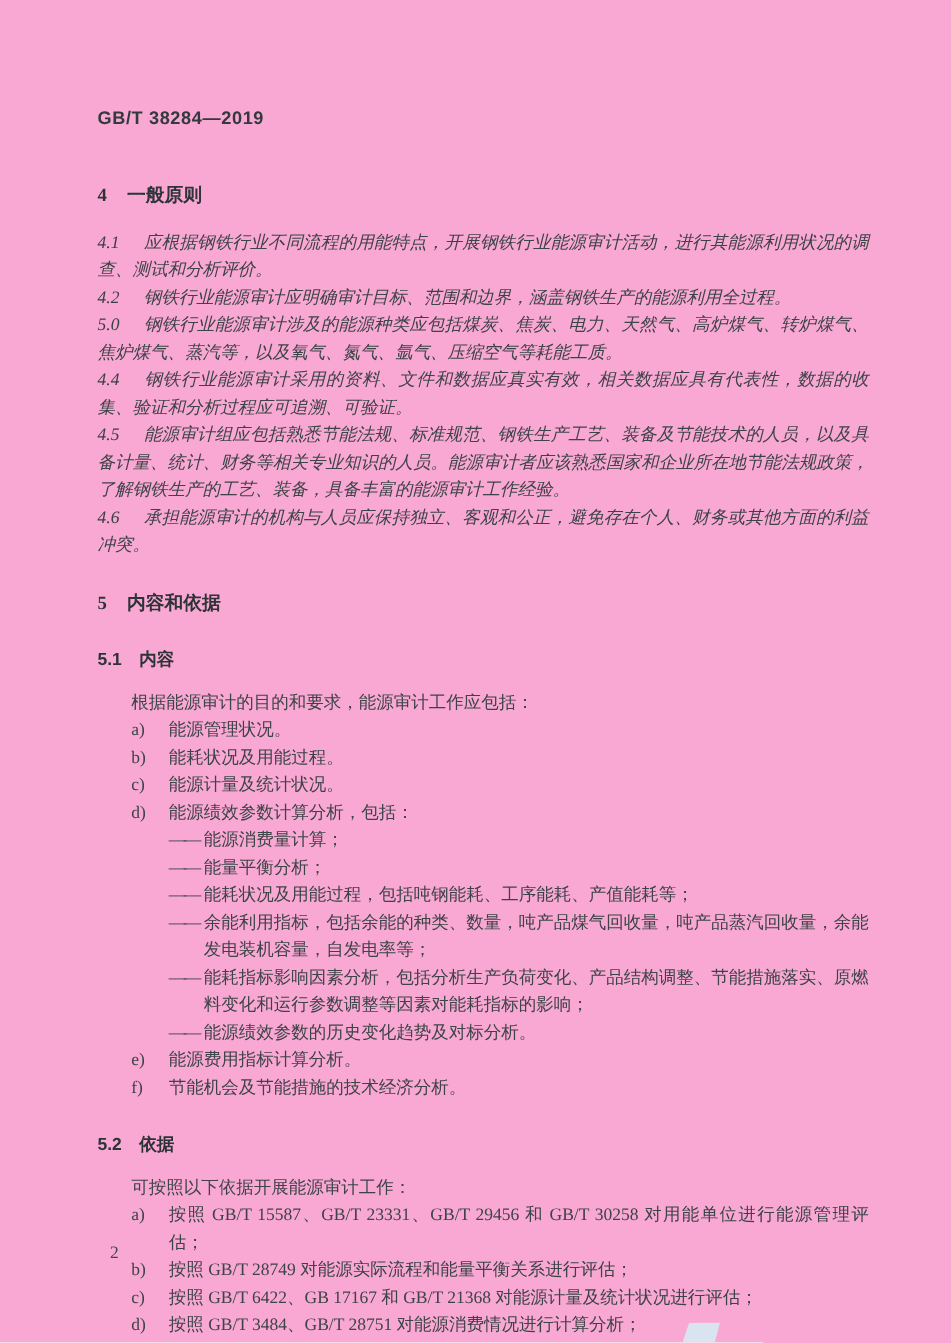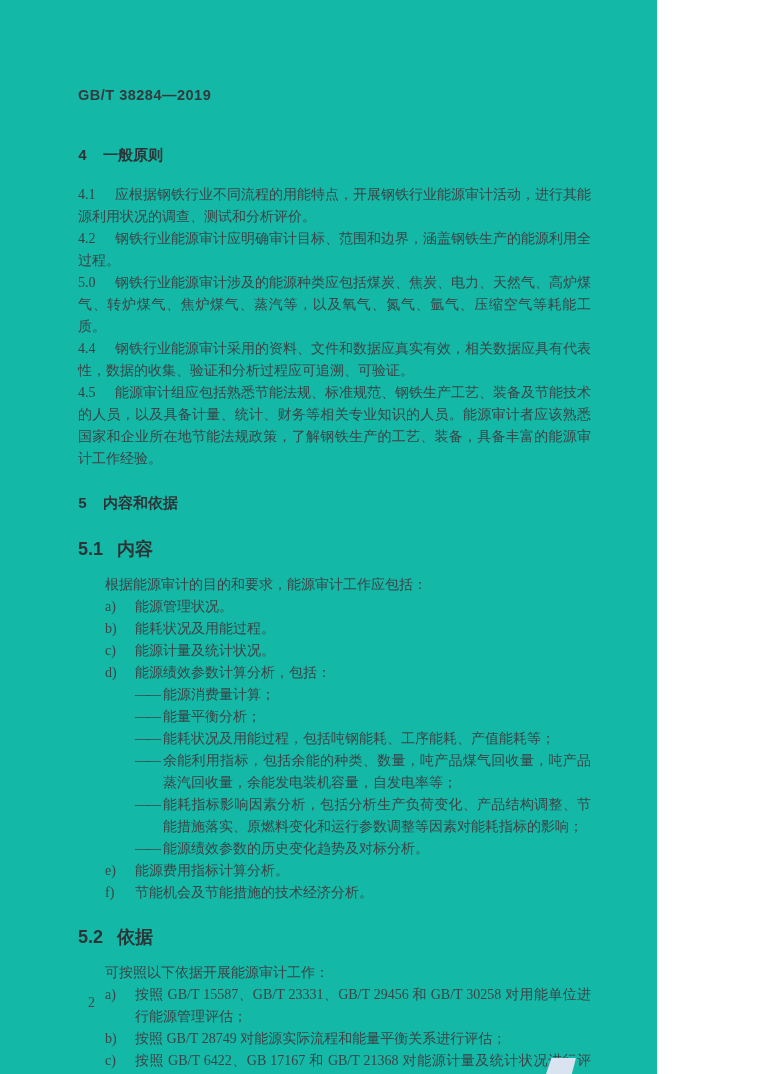--- a/index.html
+++ b/index.html
@@ -2,61 +2,62 @@
 <html><head>
 <meta charset="utf-8">
 <style>
   html, body {
     margin: 0;
     padding: 0;
     background: #ffffff;
   }
   .page {
     position: relative;
-    width: 657px;
+    width: 761px;
     height: 1074px;
-    background: #14b8a6;
+    background: #f9a8d4;
     overflow: hidden;
     font-family: "Liberation Serif", "DejaVu Serif", serif;
     color: #3d4347;
     font-size: 14px;
     line-height: 22px;
   }
   .content {
     padding: 84px 66px 0 78px;
   }
   .std-code {
     font-family: "Liberation Sans", "DejaVu Sans", sans-serif;
     font-weight: bold;
     font-size: 14.5px;
     letter-spacing: 0.5px;
     color: #33393c;
     margin: 0 0 40px 0;
   }
   .sec-heading {
-    font-family: Liberation Mono, monospace;
+    font-family: Liberation Serif, serif;
     font-weight: bold;
     font-size: 15px;
     color: #2d3336;
     margin: 0 0 16px 0;
     line-height: 22px;
   }
   .sec-heading .sec-num { margin-right: 16px; }
   .sub-heading {
     font-family: "Liberation Sans", "DejaVu Sans", sans-serif;
     font-weight: bold;
-    font-size: 18px;
+    font-size: 14px;
     color: #2d3336;
     margin: 22px 0 14px 0;
     line-height: 22px;
   }
   .sub-heading .sec-num { margin-right: 14px; }
   .clause {
     margin: 0;
     text-align: justify;
+    font-style: italic;
   }
   .clause-num {
     display: inline-block;
     min-width: 24px;
     margin-right: 13px;
     color: #3a4043;
   }
   .intro-line {
     margin: 0 0 0 27px;
   }
@@ -117,20 +118,21 @@
 
     <p class="std-code">GB/T 38284—2019</p>
 
     <h2 class="sec-heading"><span class="sec-num">4</span><span>一般原则</span></h2>
 
     <p class="clause"><span class="clause-num">4.1</span><span class="clause-text">应根据钢铁行业不同流程的用能特点，开展钢铁行业能源审计活动，进行其能源利用状况的调查、测试和分析评价。</span></p>
     <p class="clause"><span class="clause-num">4.2</span><span class="clause-text">钢铁行业能源审计应明确审计目标、范围和边界，涵盖钢铁生产的能源利用全过程。</span></p>
     <p class="clause"><span class="clause-num">5.0</span><span class="clause-text">钢铁行业能源审计涉及的能源种类应包括煤炭、焦炭、电力、天然气、高炉煤气、转炉煤气、焦炉煤气、蒸汽等，以及氧气、氮气、氩气、压缩空气等耗能工质。</span></p>
     <p class="clause"><span class="clause-num">4.4</span><span class="clause-text">钢铁行业能源审计采用的资料、文件和数据应真实有效，相关数据应具有代表性，数据的收集、验证和分析过程应可追溯、可验证。</span></p>
     <p class="clause"><span class="clause-num">4.5</span><span class="clause-text">能源审计组应包括熟悉节能法规、标准规范、钢铁生产工艺、装备及节能技术的人员，以及具备计量、统计、财务等相关专业知识的人员。能源审计者应该熟悉国家和企业所在地节能法规政策，了解钢铁生产的工艺、装备，具备丰富的能源审计工作经验。</span></p>
+    <p class="clause"><span class="clause-num">4.6</span><span class="clause-text">承担能源审计的机构与人员应保持独立、客观和公正，避免存在个人、财务或其他方面的利益冲突。</span></p>
 
     <h2 class="sec-heading sec5-gap"><span class="sec-num">5</span><span>内容和依据</span></h2>
 
     <h3 class="sub-heading"><span class="sec-num">5.1</span><span>内容</span></h3>
 
     <p class="intro-line">根据能源审计的目的和要求，能源审计工作应包括：</p>
 
     <div class="list">
       <div class="li">
           <span class="li-label">a)</span>

